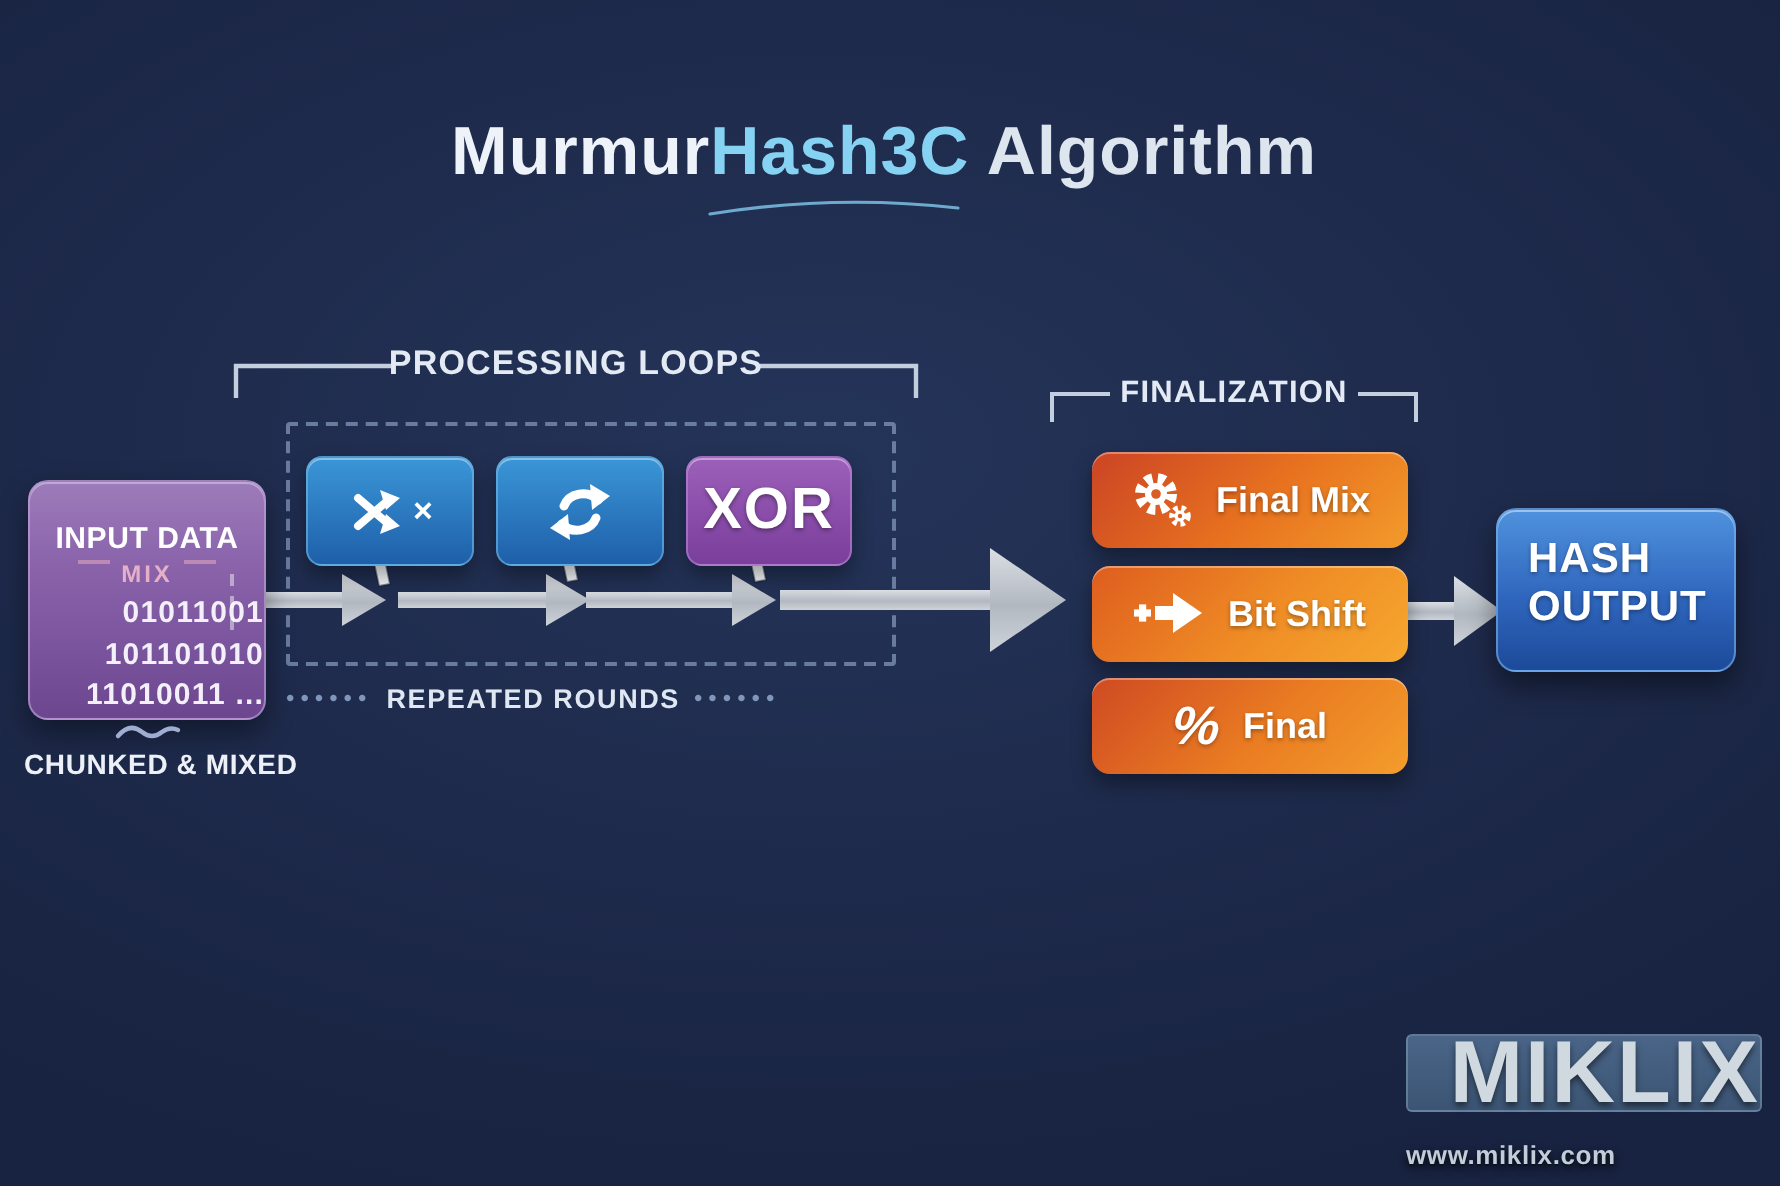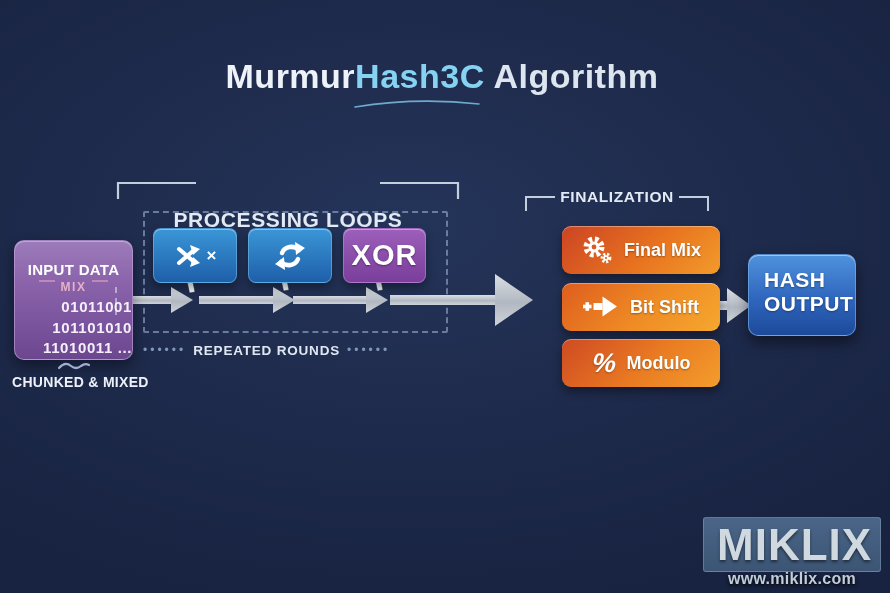--- a/index.html
+++ b/index.html
@@ -8,21 +8,21 @@
     background:radial-gradient(ellipse 75% 65% at 46% 38%, #243459 0%, #1e2a4b 55%, #182341 100%);
     font-family:"Liberation Sans",sans-serif;color:#eef3f9;
   }
   .abs{position:absolute;}
   
   .title{top:57px;left:0;width:884px;text-align:center;font-size:34px;font-weight:700;letter-spacing:.5px;color:#eef3f9;white-space:nowrap;}
   .title .hl{color:#85d2f2;}
   .title .suffix{color:#dde5ef;}
   
   .bheader span{position:absolute;left:0;top:0;width:100%;text-align:center;font-weight:700;color:#e3eaf4;}
-  .ploops span{font-size:21px;letter-spacing:.6px;margin-top:36px;}
+  .ploops span{font-size:17px;letter-spacing:.6px;}
   .fin span{font-size:15.5px;letter-spacing:.6px;}
   
   .dashrect{left:143px;top:211px;width:301px;height:118px;border:2px dashed rgba(126,146,182,.78);border-radius:2px;}
   
   .pbox{top:228px;height:53px;border-radius:8px;display:flex;align-items:center;justify-content:center;
         box-shadow:inset 0 1px 0 rgba(255,255,255,.4), 0 5px 10px rgba(0,0,0,.35);}
   .blue{background:linear-gradient(180deg,#3a96d6,#1e5fa9);border:1px solid rgba(120,190,235,.55);}
   .purple{background:linear-gradient(180deg,#9c5fba,#7a3e9b);border:1px solid rgba(190,140,220,.55);}
   .xor-label{font-size:29px;font-weight:800;letter-spacing:1px;color:#fff;text-shadow:0 1px 2px rgba(0,0,0,.4);}
   .mulx{font-size:17px;font-weight:800;color:#fff;margin-left:5px;}
@@ -36,42 +36,42 @@
     border:1px solid rgba(195,165,220,.6);
     box-shadow:inset 0 1px 0 rgba(255,255,255,.35), 0 6px 14px rgba(0,0,0,.4);}
   .in-head{margin-top:20px;text-align:center;font-size:15px;font-weight:800;letter-spacing:.3px;color:#fff;}
   .mixrow{display:flex;align-items:flex-start;justify-content:center;gap:6px;margin-top:2px;}
   .mixline{width:16px;height:2px;background:rgba(238,175,190,.5);}
   .mixlbl{font-size:12px;font-weight:700;color:rgba(243,190,204,.85);letter-spacing:1.5px;}
   .binary{margin:3px 0 0 10px;font-size:15px;font-weight:700;color:#f4f0fa;line-height:20.5px;letter-spacing:.6px;text-align:right;}
   .cursor{left:100px;top:46px;height:28px;border-left:2px dashed rgba(255,255,255,.45);}
   .caption{left:12px;top:374px;font-size:14px;font-weight:800;color:#edf1f7;letter-spacing:.3px;white-space:nowrap;}
   
-  .fbox{left:562px;width:158px;height:48px;border-radius:9px;display:flex;align-items:center;justify-content:center;gap:11px;
+  .fbox{left:546px;width:158px;height:48px;border-radius:9px;display:flex;align-items:center;justify-content:center;gap:11px;
         box-shadow:inset 0 1px 0 rgba(255,255,255,.35), 0 5px 10px rgba(0,0,0,.38);}
   .f1{top:226px;background:linear-gradient(135deg,#cb4424,#e8731f 55%,#f29b2b);}
   .f2{top:283px;background:linear-gradient(135deg,#de5d1e,#ef8c25 55%,#f6a72f);}
   .f3{top:339px;background:linear-gradient(135deg,#cf4a22,#ea7c22 55%,#f39d2c);}
   .flabel{font-size:18px;font-weight:700;color:#fff;text-shadow:0 1px 2px rgba(0,0,0,.35);}
   .pct{font-size:27px;font-weight:800;font-style:italic;color:#fff;transform:skewX(-4deg);text-shadow:0 1px 2px rgba(0,0,0,.3);}
   
-  .hashbox{left:748px;top:254px;width:108px;height:82px;border-radius:10px;
+  .hashbox{left:748px;top:254px;width:120px;height:82px;border-radius:10px;
     background:linear-gradient(180deg,#4f92dd 0%,#2f66bd 55%,#1d4a9a 100%);
     border:1px solid rgba(125,180,235,.6);
     box-shadow:inset 0 1px 0 rgba(255,255,255,.45), 0 7px 14px rgba(0,0,0,.45);
     padding:13px 0 0 15px;box-sizing:border-box;}
   .hashbox div{font-size:21px;font-weight:800;line-height:24px;letter-spacing:.5px;color:#fff;text-shadow:0 1px 2px rgba(0,0,0,.35);}
   .codebox{left:751px;top:341px;width:117px;height:31px;border-radius:4px;background:#132950;border:1px solid #2c4a80;
     display:flex;align-items:center;justify-content:center;font-size:21px;font-weight:700;letter-spacing:1px;color:#f2f6fb;}
   
-  .logobox{left:703px;top:517px;width:178px;height:55px;border-radius:3px;
+  .logobox{left:703px;top:517px;width:178px;height:39px;border-radius:3px;
     background:linear-gradient(180deg,#4a6588,#3c5574);border:1px solid rgba(160,185,210,.35);
-    display:flex;align-items:center;justify-content:flex-start;box-sizing:border-box;padding-left:13px;}
+    display:flex;align-items:center;justify-content:flex-end;box-sizing:border-box;padding-left:13px;}
   .logotext{font-size:44px;font-weight:800;letter-spacing:1px;color:#d0d8e0;text-shadow:0 2px 3px rgba(0,0,0,.5);}
-  .siteurl{left:703px;top:570px;width:178px;text-align:center;font-size:16px;font-weight:700;color:#c2cdd9;
+  .siteurl{left:703px;top:570px;width:178px;font-size:13px;font-weight:700;color:#c2cdd9;
     letter-spacing:.3px;text-shadow:0 1px 0 #0a1322,0 2px 4px rgba(0,0,0,.85);}
 </style>
 </head>
 <body>
 
 <div class="stage">
 
   <div class="abs title"><span>Murmur</span><span class="hl">Hash3C</span><span class="suffix"> Algorithm</span></div>
   <svg class="abs" style="left:352px;top:95px;" width="130" height="16">
     <path d="M3,12 Q65,2 127,9" stroke="#7cc0e4" stroke-width="1.6" fill="none" opacity=".85" stroke-linecap="round"></path>
@@ -187,21 +187,21 @@
       <rect x="0" y="9.7" width="8.5" height="3.6" fill="#fff"></rect>
       <rect x="2.5" y="7.2" width="3.6" height="8.6" fill="#fff"></rect>
       <rect x="10.5" y="8" width="9" height="7" fill="#fff"></rect>
       <polygon points="19.5,1.5 34,11.5 19.5,21.5" fill="#fff"></polygon>
     </svg>
     <span class="flabel">Bit Shift</span>
   </div>
 
   <div class="abs fbox f3">
     <span class="pct">%</span>
-    <span class="flabel">Modulo</span>
+    <span class="flabel">Final</span>
   </div>
 
   <div class="abs hashbox">
     <div>HASH</div>
     <div>OUTPUT</div>
   </div>
 
   <div class="abs logobox">
     <span class="logotext">MIKLIX</span>
   </div>

